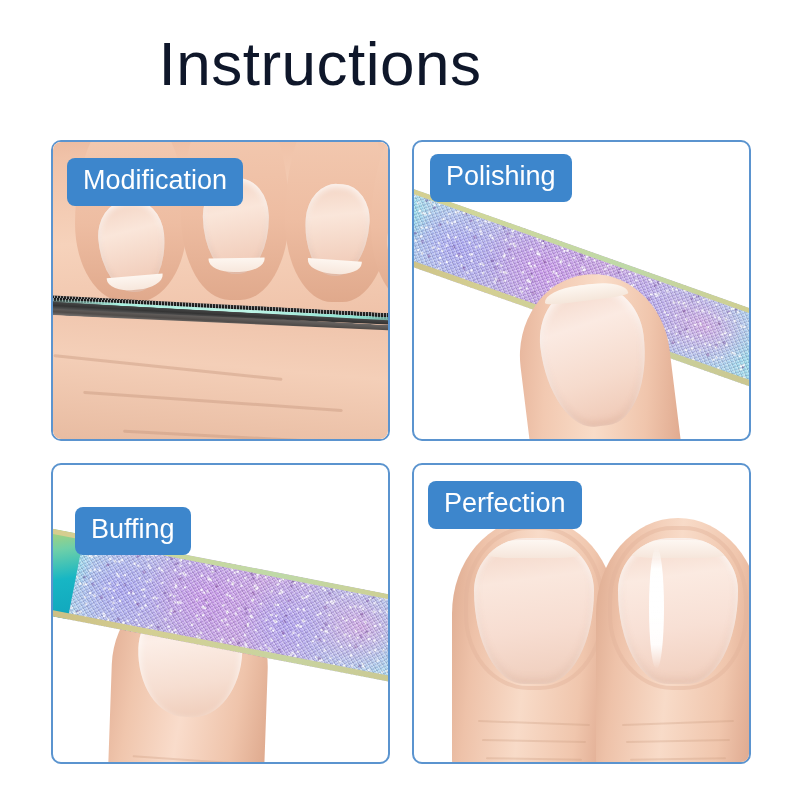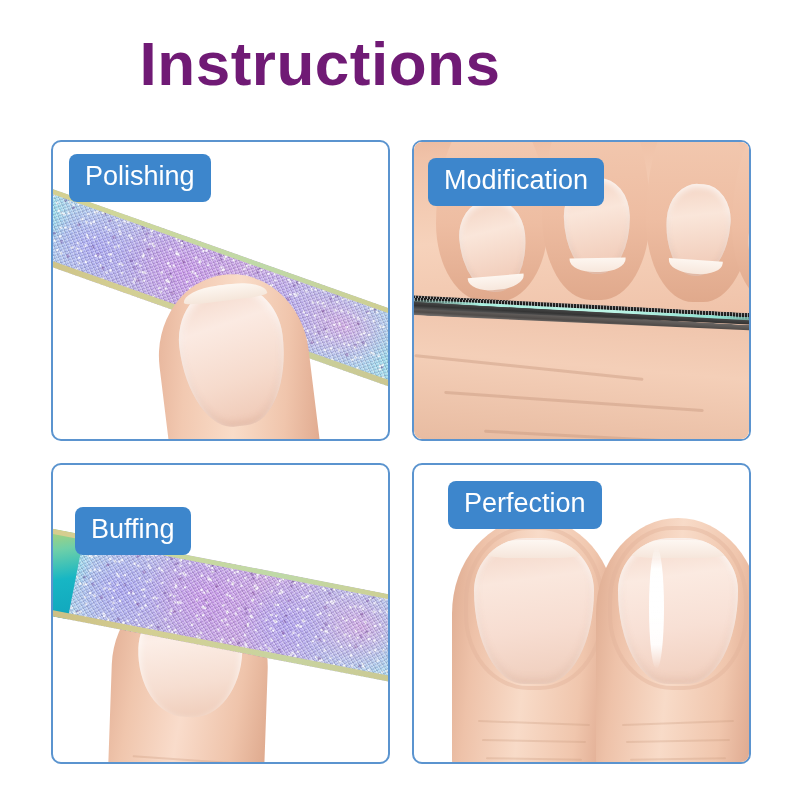--- a/index.html
+++ b/index.html
@@ -17,22 +17,22 @@
 
   
   #page-title {
     position: absolute;
     top: 22px;
     left: 0;
     width: 640px;
     text-align: center;
     font-size: 62px;
     line-height: 84px;
-    font-weight: 700;
-    color: #701a75;
+    font-weight: 400;
+    color: #0f172a;
     letter-spacing: 0.5px;
     white-space: nowrap;
   }
 
   
   #panel-grid {
     position: absolute;
     top: 140px;
     left: 51px;
     width: 700px;
@@ -65,21 +65,21 @@
     font-size: 27px;
     line-height: 27px;
     padding: 9px 16px 12px 16px;
     border-radius: 8px;
     white-space: nowrap;
     font-weight: 400;
   }
   .badge-p1 { top: 16px; left: 14px; }
   .badge-p2 { top: 12px; left: 16px; }
   .badge-p3 { top: 18px; left: 22px; margin-top: 24px; }
-  .badge-p4 { top: 16px; left: 14px; margin-left: 20px; }
+  .badge-p4 { top: 16px; left: 14px; }
 
   
   .p1-bg { position:absolute; inset:0; background:#ffffff; }
 
   .p1-hand-top {
     position: absolute;
     left: -30px; top: -40px; width: 420px; height: 230px;
     background: linear-gradient(175deg, #e3ad92 0%, #f0c2a8 22%, #f6d2bb 55%, #eebfa5 100%);
   }
   .p1-knuckle {
@@ -320,79 +320,79 @@
 <body>
 
 <div>
 
   <div id="page-title">Instructions</div>
 
   <div id="panel-grid">
 
     <div class="panel">
       <div class="panel-scene">
+        <div class="p1-bg"></div>
+
+        <div class="p1-hand-top"></div>
+
+        <div class="p1-knuckle p1-fingerA"></div>
+        <div class="p1-knuckle p1-fingerB"></div>
+        <div class="p1-knuckle p1-fingerC"></div>
+        <div class="p1-knuckle p1-fingerD"></div>
+
+        <div class="p1-nail p1-nailA">
+          <div class="p1-nail-edge"></div>
+        </div>
+        <div class="p1-nail p1-nailB">
+          <div class="p1-nail-edge"></div>
+        </div>
+        <div class="p1-nail p1-nailC">
+          <div class="p1-nail-edge"></div>
+        </div>
+        <div class="p1-nail p1-nailD">
+          <div class="p1-nail-edge"></div>
+        </div>
+
+        <div class="p1-hand-bottom">
+          <div class="p1-palm-crease" style="left:40px; top:54px; width:230px; transform:rotate(6deg);"></div>
+          <div class="p1-palm-crease" style="left:70px; top:88px; width:260px; transform:rotate(4deg);"></div>
+          <div class="p1-palm-crease" style="left:110px; top:124px; width:240px; transform:rotate(3deg);"></div>
+        </div>
+
+        <div class="p1-file-wrap">
+          <div class="p1-file-lower"></div>
+          <div class="p1-file-body"></div>
+          <div class="p1-file-grit"></div>
+          <div class="p1-file-shine"></div>
+        </div>
+      </div>
+
+      <div class="panel-badge badge-p1">Modification</div>
+    </div>
+
+    <div class="panel">
+      <div class="panel-scene">
 
         <div class="glitter-bar p2-bar">
           <div class="glitter-face"></div>
           <div class="glitter-speckle"></div>
           <div class="glitter-noise"></div>
           <div class="glitter-edge-top"></div>
           <div class="glitter-edge-bottom"></div>
         </div>
 
         <div class="p2-finger">
           <div class="p2-nail">
             <div class="p2-nail-tip"></div>
           </div>
 
         </div>
 
       </div>
       <div class="panel-badge badge-p2">Polishing</div>
-    </div>
-
-    <div class="panel">
-      <div class="panel-scene">
-        <div class="p1-bg"></div>
-
-        <div class="p1-hand-top"></div>
-
-        <div class="p1-knuckle p1-fingerA"></div>
-        <div class="p1-knuckle p1-fingerB"></div>
-        <div class="p1-knuckle p1-fingerC"></div>
-        <div class="p1-knuckle p1-fingerD"></div>
-
-        <div class="p1-nail p1-nailA">
-          <div class="p1-nail-edge"></div>
-        </div>
-        <div class="p1-nail p1-nailB">
-          <div class="p1-nail-edge"></div>
-        </div>
-        <div class="p1-nail p1-nailC">
-          <div class="p1-nail-edge"></div>
-        </div>
-        <div class="p1-nail p1-nailD">
-          <div class="p1-nail-edge"></div>
-        </div>
-
-        <div class="p1-hand-bottom">
-          <div class="p1-palm-crease" style="left:40px; top:54px; width:230px; transform:rotate(6deg);"></div>
-          <div class="p1-palm-crease" style="left:70px; top:88px; width:260px; transform:rotate(4deg);"></div>
-          <div class="p1-palm-crease" style="left:110px; top:124px; width:240px; transform:rotate(3deg);"></div>
-        </div>
-
-        <div class="p1-file-wrap">
-          <div class="p1-file-lower"></div>
-          <div class="p1-file-body"></div>
-          <div class="p1-file-grit"></div>
-          <div class="p1-file-shine"></div>
-        </div>
-      </div>
-
-      <div class="panel-badge badge-p1">Modification</div>
     </div>
 
     <div class="panel">
       <div class="panel-scene">
 
         <div class="p3-finger">
           <div class="p3-nail"></div>
           <div class="p3-crease" style="left:24px; top:176px; width:110px; transform:rotate(2deg);"></div>
 
         </div>

